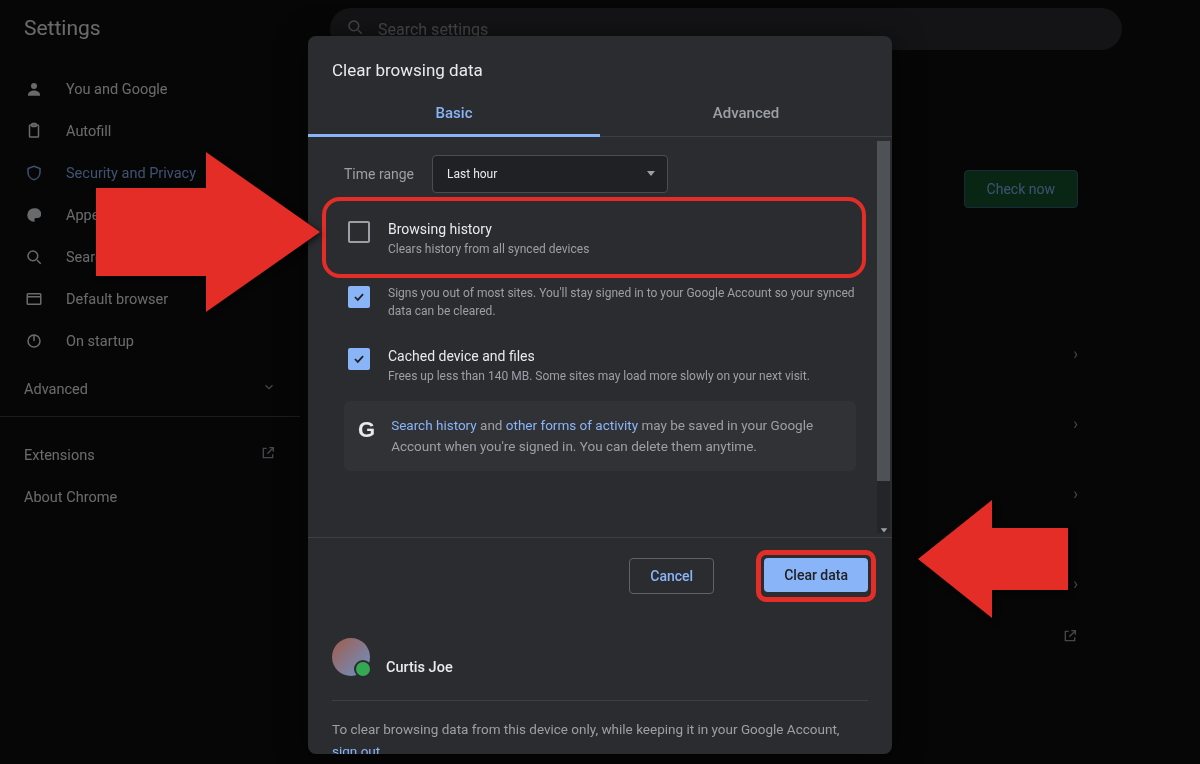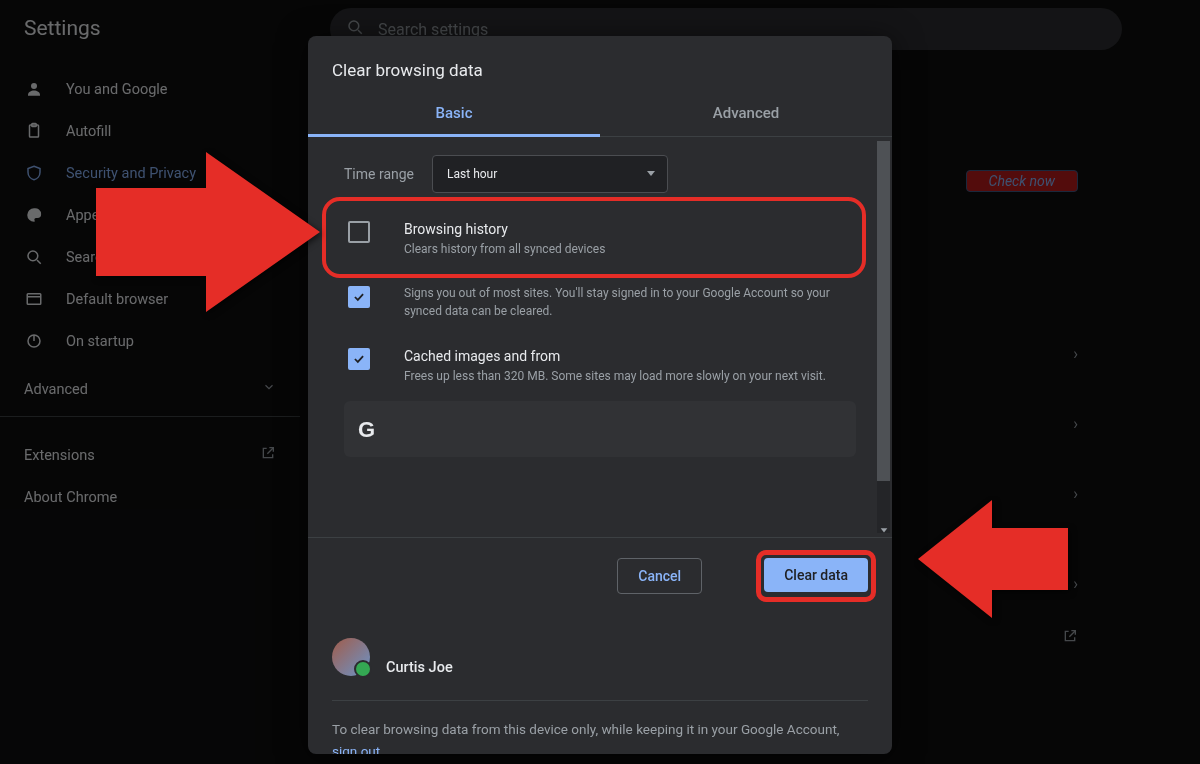--- a/index.html
+++ b/index.html
@@ -20,54 +20,54 @@
   .page-title { position:absolute; left:24px; top:16px; font-size:21px; color:var(--text); }
   .search-bar { position:absolute; left:330px; top:8px; width:760px; height:42px; background:#2d2e31; border-radius:24px; display:flex; align-items:center; padding:0 16px; color:var(--text2); gap:14px;}
   .sidebar { position:absolute; left:0; top:68px; width:300px; }
   .sb-item { display:flex; align-items:center; gap:22px; padding:12px 24px; font-size:14.5px; color:var(--text); }
   .sb-item.active { color:var(--blue); }
   .sb-item .ic { width:20px; display:flex; justify-content:center; }
   .sb-head { padding:18px 24px 8px; font-size:14.5px; color:var(--text); display:flex; justify-content:space-between; align-items:center;}
   .sb-divider { height:1px; background:#3c4043; margin:10px 0 16px; }
   .sb-plain { padding:12px 24px; font-size:14.5px; color:var(--text); display:flex; justify-content:space-between; align-items:center;}
 
-  .check-btn { position:absolute; right:122px; top:170px; background:#b91c1c; border:1px solid #3d5a86; color:var(--blue); padding:2px 22px; border-radius:4px; font-size:14px;font-style:italic;}
+  .check-btn { position:absolute; right:122px; top:170px; background:#14532d; border:1px solid #3d5a86; color:var(--blue); padding:10px 22px; border-radius:4px; font-size:14px;}
 
   
   .dialog { position:absolute; left:308px; top:36px; width:584px; height:718px; background:#2b2c2f; border-radius:8px; box-shadow:0 4px 30px rgba(0,0,0,.6); overflow:hidden;}
   .dlg-title { padding:24px 24px 12px; font-size:17px; color:var(--text); font-weight:400;}
   .tabs { display:flex; border-bottom:1px solid #3c4043;}
   .tab { flex:1; text-align:center; padding:12px 0 14px; font-size:15px; font-weight:500; color:var(--text2); position:relative;}
   .tab.active { color:var(--blue);}
   .tab.active::after{content:'';position:absolute;left:0;right:0;bottom:-1px;height:3px;background:var(--blue);}
   .content { position:relative; height:400px; padding:0 36px; border-bottom:1px solid #3c4043;}
   .scroll-track{position:absolute;right:2px;top:4px;bottom:4px;width:13px;background:#242528;}
   .scroll-thumb{position:absolute;right:2px;top:4px;width:13px;height:340px;background:#4e5155;}
   .scroll-arrow{position:absolute;right:2px;bottom:0;width:13px;height:14px;display:flex;align-items:center;justify-content:center;}
 
   .tr-row{display:flex;align-items:center;gap:18px;padding:18px 0 14px;}
   .tr-label{font-size:14px;color:var(--text2);}
   .select{display:flex;align-items:center;justify-content:space-between;background:#202124;border:1px solid #4b4d51;border-radius:4px;height:36px;padding:0 10px 0 14px;width:210px;color:var(--text);font-size:12px;}
 
-  .opt{display:flex;gap:34px;padding:12px 0 14px;margin-left:4px;}
+  .opt{display:flex;gap:18px;padding:12px 0 14px;margin-left:4px;}
   .opt .cb{width:18px;height:18px;border:2px solid var(--text2);border-radius:2px;margin-top:2px;flex:none;display:flex;align-items:center;justify-content:center;}
   .opt .cb.ck{background:var(--blue);border-color:var(--blue);}
   .opt .cb.ck svg{stroke:#202124;}
   .opt .txt{line-height:1.5;}
   .opt .t1{color:var(--text);font-size:14px;}
   .opt .t2{color:var(--text2);font-size:12px;max-width:470px;}
 
   .callout-red{position:absolute;border:4px solid var(--red);border-radius:18px;pointer-events:none;}
 
   .gnote{margin:2px 0 0;background:#313235;border-radius:6px;padding:14px 14px;display:flex;gap:16px;align-items:flex-start;}
   .gnote .g{font-family:'Product Sans',Arial;font-weight:700;font-size:22px;color:var(--text);margin-top:2px;}
   .gnote .nt{font-size:13.5px;color:var(--text2);line-height:1.55;}
   .lnk{color:var(--blue);}
 
-  .btnrow{display:flex;justify-content:flex-end;gap:26px;padding:20px 24px;}
+  .btnrow{display:flex;justify-content:flex-end;gap:14px;padding:20px 24px;}
   .btn{padding:9px 20px;border-radius:4px;font-size:14px;font-weight:500;}
   .btn-cancel{border:1px solid var(--border);color:var(--blue);}
   .btn-primary{background:var(--blue);color:#202124;}
   .btn-wrap{position:relative;display:inline-block;margin-left:36px;}
   .btn-ring{position:absolute;inset:-8px;border:5px solid var(--red);border-radius:10px;pointer-events:none;}
 
   .user-sec{padding:14px 24px 24px;}
   .user-row{display:flex;align-items:flex-end;gap:16px;padding:10px 0 24px;border-bottom:1px solid #3c4043;}
   .avatar{width:38px;height:38px;border-radius:50%;background:linear-gradient(135deg,#a15c4a,#6b94c9);position:relative;}
   .avatar::after{content:'';position:absolute;right:-2px;bottom:-2px;width:14px;height:14px;border-radius:50%;background:#34a853;border:2px solid #2b2c2f;}
@@ -237,27 +237,28 @@
       </div>
     </div>
 
     <div class="opt">
       <div class="cb ck">
           <svg width="14" height="14" viewBox="0 0 24 24" fill="none" stroke-width="3">
             <polyline points="5 12 10 17 19 7"></polyline>
           </svg>
         </div>
       <div class="txt">
-        <div class="t1">Cached images and from</div>
-        <div class="t2">Frees up less than 320 MB. Some sites may load more slowly on your next visit.</div>
+        <div class="t1">Cached device and files</div>
+        <div class="t2">Frees up less than 140 MB. Some sites may load more slowly on your next visit.</div>
       </div>
     </div>
 
     <div class="gnote">
       <span class="g">G</span>
+      <span class="nt"><span class="lnk">Search history</span><span> and </span><span class="lnk">other forms of activity</span><span> may be saved in your Google Account when you're signed in. You can delete them anytime.</span></span>
     </div>
   </div>
 
   <div class="btnrow">
     <div class="btn btn-cancel">Cancel</div>
     <div class="btn-wrap">
       <div class="btn-ring"></div>
       <div class="btn btn-primary">Clear data</div>
     </div>
   </div>

